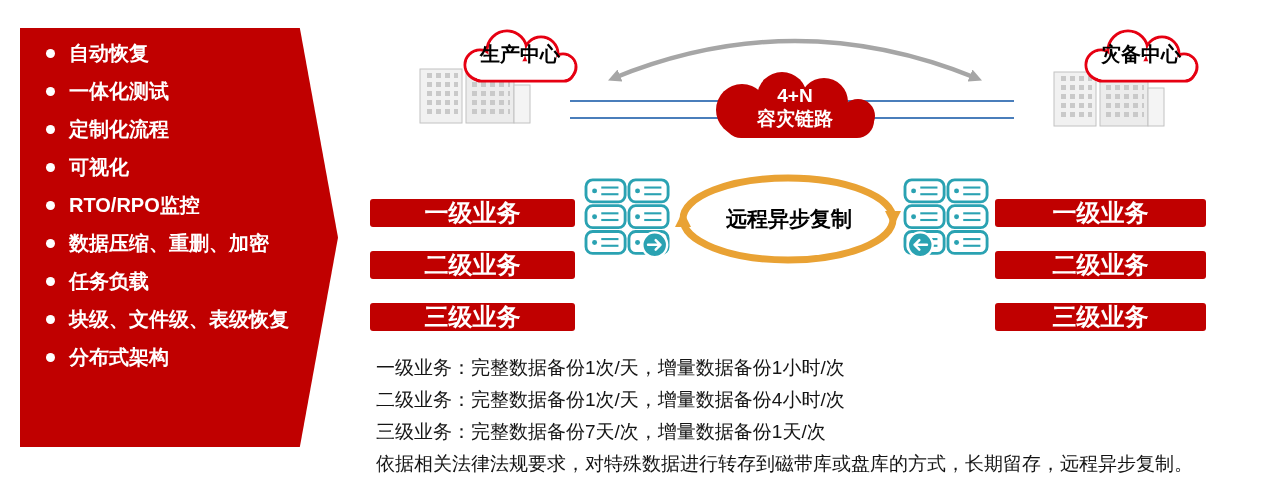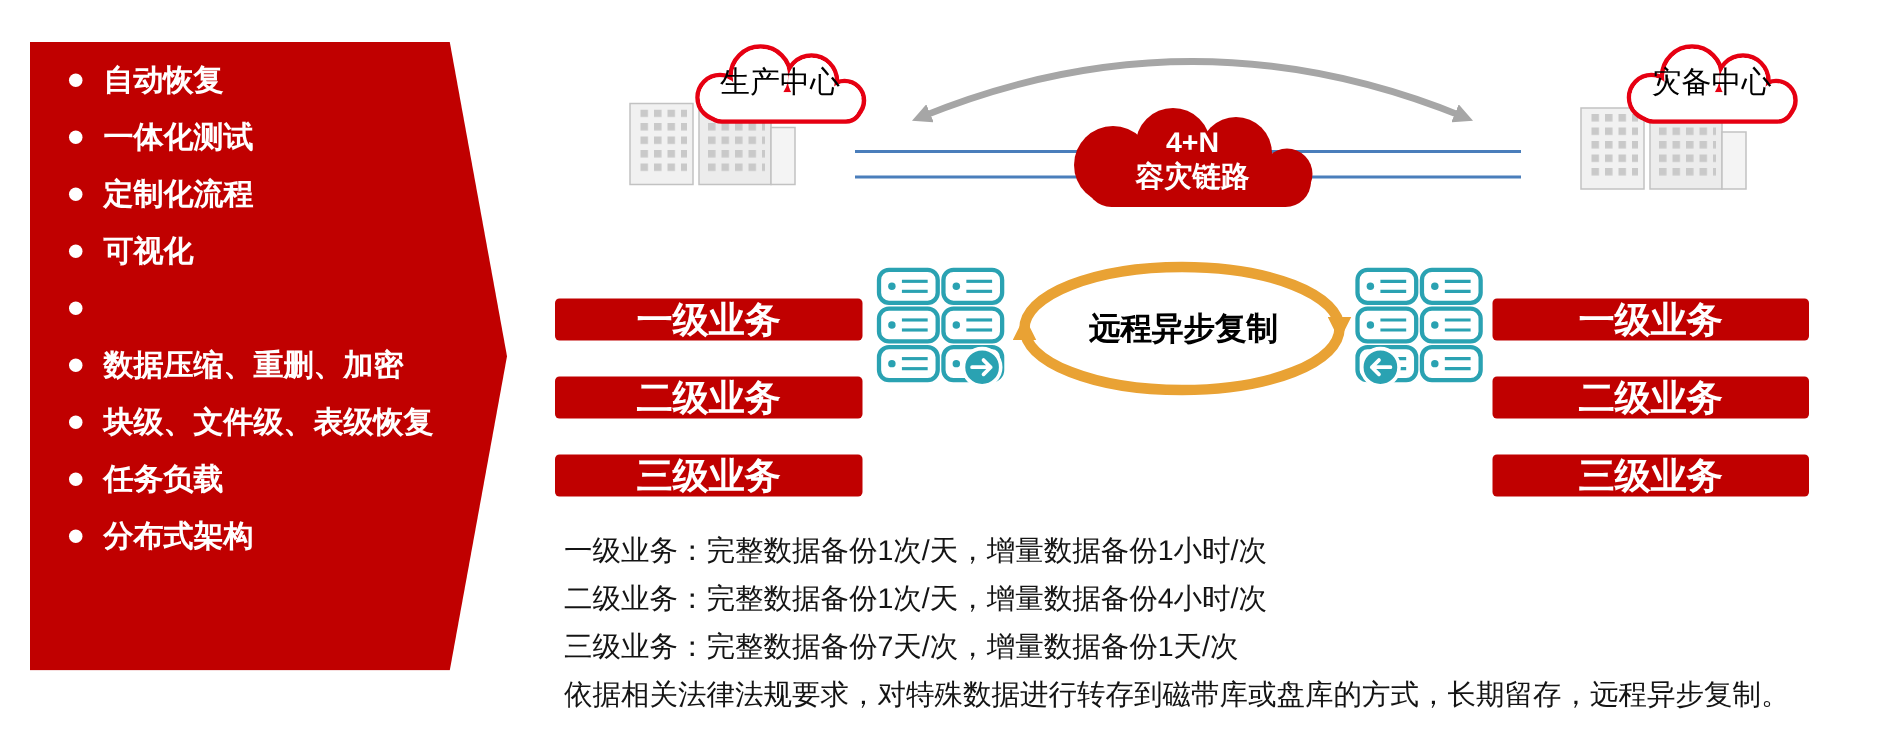--- a/index.html
+++ b/index.html
@@ -11,21 +11,21 @@
   .panel{position:absolute;left:20px;top:28px;width:318px;height:419px;background:#C00000;
          clip-path:polygon(0 0,88% 0,100% 50%,88% 100%,0 100%);
          padding:6px 0 0 26px;box-sizing:border-box;}
   .panel-item{display:flex;align-items:center;height:38px;color:#fff;font-size:20px;font-weight:700;}
   .dot{width:9px;height:9px;border-radius:50%;background:#fff;margin-right:14px;flex:0 0 auto;}
 
   
   .cloud{position:absolute;width:130px;height:62px;}
   .cloud svg{position:absolute;left:0;top:0;}
   .cloud .lbl{position:absolute;left:0;right:0;top:17px;text-align:center;
-              font-size:20px;font-weight:400;color:#000;}
+              font-size:20px;font-weight:700;color:#000;}
 
   
   .blue-line{position:absolute;left:570px;width:444px;height:2px;background:#4A7EBB;}
 
   
   .linkcloud{position:absolute;left:700px;top:70px;width:190px;height:74px;}
   .linkcloud .txt{position:absolute;inset:0;display:flex;flex-direction:column;align-items:center;
                   justify-content:center;color:#fff;font-weight:700;font-size:19px;line-height:23px;}
 
   
@@ -63,32 +63,33 @@
     <div class="panel-item">
         <span class="dot"></span>
         <span>定制化流程</span>
       </div>
     <div class="panel-item">
         <span class="dot"></span>
         <span>可视化</span>
       </div>
     <div class="panel-item">
         <span class="dot"></span>
+        <span>RTO/RPO监控</span>
       </div>
     <div class="panel-item">
         <span class="dot"></span>
         <span>数据压缩、重删、加密</span>
       </div>
     <div class="panel-item">
         <span class="dot"></span>
+        <span>任务负载</span>
+      </div>
+    <div class="panel-item">
+        <span class="dot"></span>
         <span>块级、文件级、表级恢复</span>
-      </div>
-    <div class="panel-item">
-        <span class="dot"></span>
-        <span>任务负载</span>
       </div>
     <div class="panel-item">
         <span class="dot"></span>
         <span>分布式架构</span>
       </div>
   </div>
 
   <svg class="abs" style="left:418px;top:55px" width="115" height="70" viewBox="0 0 115 70">
     <defs>
       <pattern id="winA" width="9" height="9" patternUnits="userSpaceOnUse">

